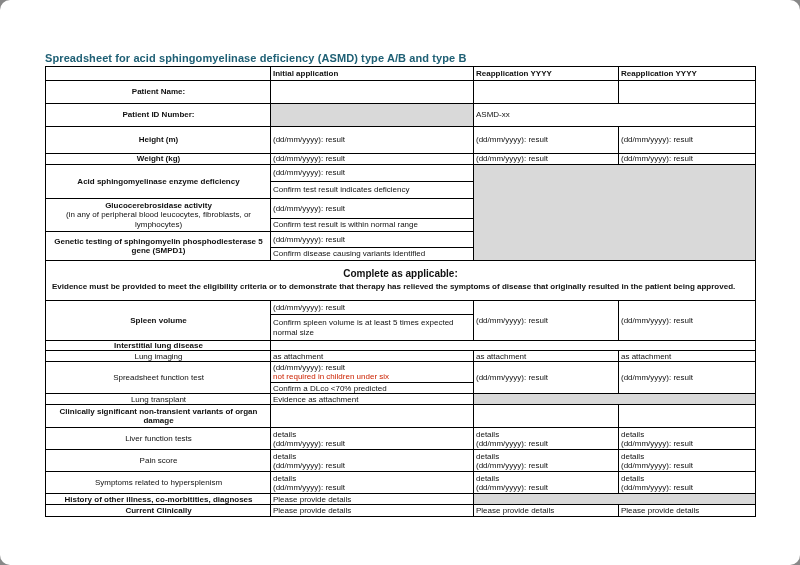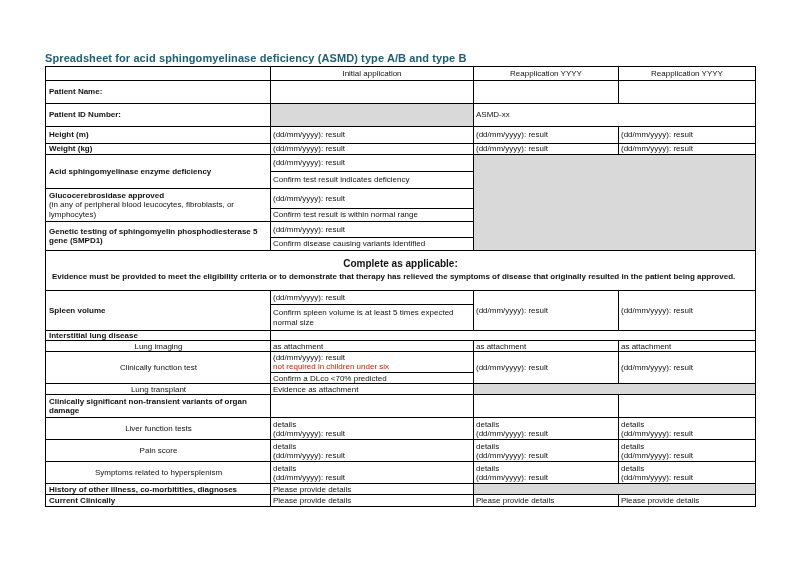--- a/index.html
+++ b/index.html
@@ -10,20 +10,21 @@
   }
   * { box-sizing: border-box; margin: 0; padding: 0; }
   html, body { background: #888; }
   .page {
     width: 800px; height: 565px;
     background: #ffffff;
     position: relative;
     font-family: "Liberation Sans", sans-serif;
     overflow: hidden;
     margin: 0 auto;
+    border-radius: 10px;
   }
   .content { position: absolute; left: 45px; top: 52px; width: 710px; }
   .doc-title {
     color: var(--title-color);
     font-size: 11px;
     font-weight: bold;
     margin-bottom: 2px;
     letter-spacing: 0.1px;
   }
   table.sheet {
@@ -33,24 +34,24 @@
   }
   td {
     border: 1px solid var(--border);
     font-size: 8px;
     line-height: 1.18;
     padding: 0 2px;
     vertical-align: middle;
     overflow: hidden;
     color: #111;
   }
-  .lbl  { font-weight: bold; text-align: left; padding-left: 3px; }
+  .lbl  { font-weight: bold; text-align: center; padding-left: 3px; }
   .lbln { font-weight: normal; text-align: center; padding-left: 3px; }
   .c    { text-align: left; }
-  .hdr td { font-weight: normal; text-align: center; margin-left: 42px; }
+  .hdr td { font-weight: bold; text-align: left; margin-left: 42px; }
   .gray { background: var(--shade); }
   .red  { color: var(--warn); }
   .sub  { font-weight: normal; display: block; }
   .section-head { font-size: 10px; font-weight: bold; text-align: center; line-height: 1.25; }
   .section-body { font-size: 8px;  font-weight: bold; text-align: left; line-height: 1.5; padding: 0 4px; }
   .two-line span { display: block; }
 </style>
 </head>
 <body>
 
@@ -81,21 +82,21 @@
         <td></td>
         <td></td>
       </tr>
 
       <tr style="height:23px">
         <td class="lbl">Patient ID Number:</td>
         <td class="gray"></td>
         <td class="c" colspan="2">ASMD-xx</td>
       </tr>
 
-      <tr style="height:17px">
+      <tr style="height:27px">
         <td class="lbl">Height (m)</td>
         <td class="c">(dd/mm/yyyy): result</td>
         <td class="c">(dd/mm/yyyy): result</td>
         <td class="c">(dd/mm/yyyy): result</td>
       </tr>
 
       <tr style="height:11px">
         <td class="lbl">Weight (kg)</td>
         <td class="c">(dd/mm/yyyy): result</td>
         <td class="c">(dd/mm/yyyy): result</td>
@@ -106,21 +107,21 @@
         <td class="lbl" rowspan="2">Acid sphingomyelinase enzyme deficiency</td>
         <td class="c">(dd/mm/yyyy): result</td>
         <td class="gray" colspan="2" rowspan="6"></td>
       </tr>
       <tr style="height:17px">
         <td class="c">Confirm test result indicates deficiency</td>
       </tr>
 
       <tr style="height:20px">
         <td class="lbl" rowspan="2">
-          <span>Glucocerebrosidase approved</span>
+          <span>Glucocerebrosidase activity</span>
           <span class="sub">(in any of peripheral blood leucocytes, fibroblasts, or lymphocytes)</span>
         </td>
         <td class="c">(dd/mm/yyyy): result</td>
       </tr>
       <tr style="height:13px">
         <td class="c">Confirm test result is within normal range</td>
       </tr>
 
       <tr style="height:16px">
         <td class="lbl" rowspan="2">Genetic testing of sphingomyelin phosphodiesterase 5 gene (SMPD1)</td>
@@ -153,21 +154,21 @@
       </tr>
 
       <tr style="height:11px">
         <td class="lbln">Lung imaging</td>
         <td class="c">as attachment</td>
         <td class="c">as attachment</td>
         <td class="c">as attachment</td>
       </tr>
 
       <tr style="height:21px">
-        <td class="lbln" rowspan="2">Clinically function test</td>
+        <td class="lbln" rowspan="2">Spreadsheet function test</td>
         <td class="c two-line">
           <span>(dd/mm/yyyy): result</span>
           <span class="red">not required in children under six</span>
         </td>
         <td class="c" rowspan="2">(dd/mm/yyyy): result</td>
         <td class="c" rowspan="2">(dd/mm/yyyy): result</td>
       </tr>
       <tr style="height:11px">
         <td class="c">Confirm a DLco &lt;70% predicted</td>
       </tr>

